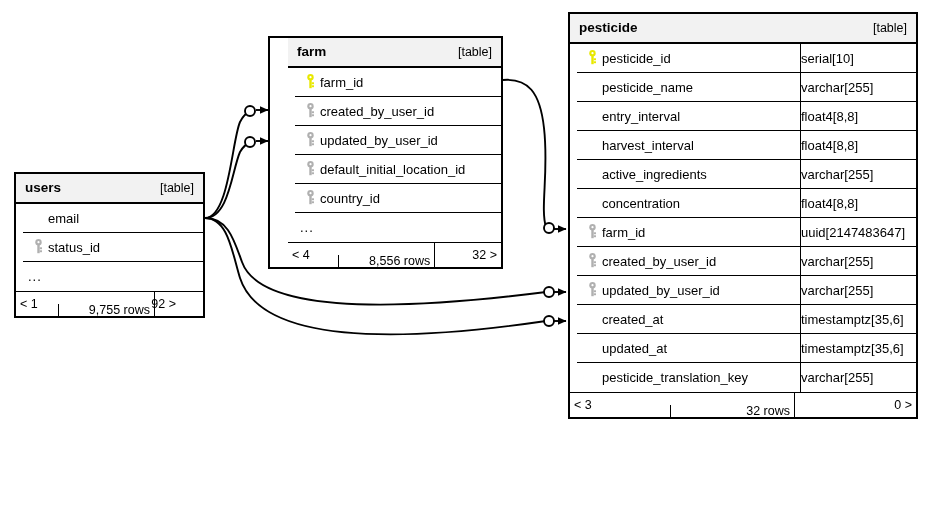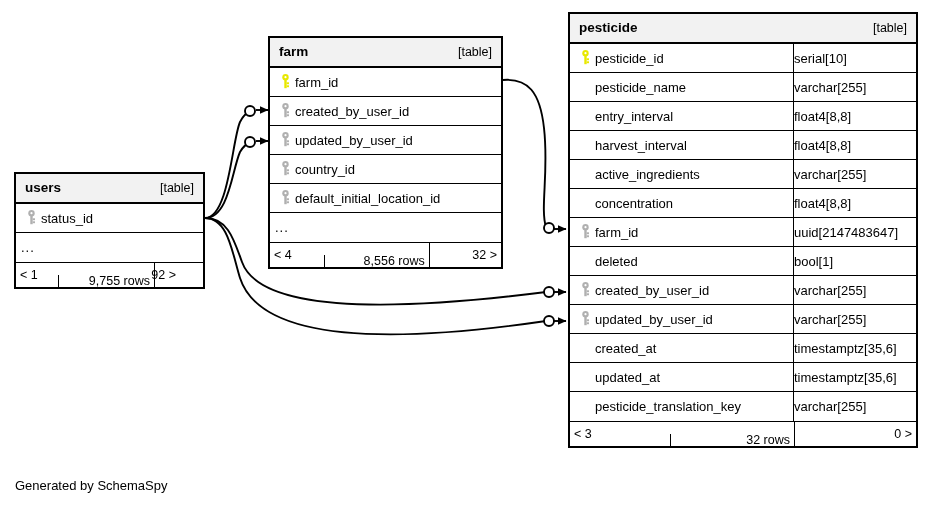--- a/index.html
+++ b/index.html
@@ -58,20 +58,21 @@
     white-space: nowrap;
   }
   .entity-kind {
     font-size: 12.5px;
     white-space: nowrap;
     margin-left: 32px;
   }
 
   .rows {
     display: block;
+    margin-left: 7px;
   }
   .row {
     display: flex;
     align-items: stretch;
     border-bottom: 1px solid #000000;
     box-sizing: border-box;
     height: 29px;
   }
   .row:last-child { border-bottom: none; }
 
@@ -132,21 +133,21 @@
 
   
   #entity-users {
     left: 14px; top: 172px; width: 191px;
   }
   #entity-users .f-left  { width: 42px; }
   #entity-users .f-mid   { width: 96px; }
   #entity-users .f-right { width: 26px; }
 
   #entity-farm {
-    left: 268px; top: 36px; width: 235px;
+    left: 268px; top: 36px; width: 235px; padding-left: 18px;
   }
   #entity-farm .f-left  { width: 57px; }
   #entity-farm .f-mid   { width: 110px; }
   #entity-farm .f-right { width: 76px; }
 
   #entity-pesticide {
     left: 568px; top: 12px; width: 350px;
   }
   #entity-pesticide .col-name { flex: 0 0 223px; width: 223px; }
   #entity-pesticide .col-type { flex: 1 1 auto; }
@@ -207,20 +208,27 @@
   </svg>
 
   <div class="entity" id="entity-users">
     <div class="entity-title">
       <span class="entity-name">users</span>
       <span class="entity-kind">[table]</span>
     </div>
     <div class="rows">
 
 
+      <div class="row">
+        <div class="col-name">
+          <span class="keyslot"></span>
+          <span class="fieldname">email</span>
+        </div>
+
+      </div>
 
       <div class="row">
         <div class="col-name">
           <span class="keyslot">
             <svg class="key-icon" width="9" height="16" viewBox="0 0 9 16">
               <circle cx="4.5" cy="3.2" r="3.2" fill="#b0b0b0"></circle>
               <circle cx="4.5" cy="3.2" r="1.1" fill="#ffffff"></circle>
               <rect x="3.3" y="5.6" width="2.4" height="8.6" fill="#b0b0b0"></rect>
               <rect x="5.7" y="8.3" width="2.3" height="1.9" fill="#b0b0b0"></rect>
               <rect x="5.7" y="11.3" width="2.3" height="1.9" fill="#b0b0b0"></rect>
@@ -301,37 +309,37 @@
         <div class="col-name">
           <span class="keyslot">
             <svg class="key-icon" width="9" height="16" viewBox="0 0 9 16">
               <circle cx="4.5" cy="3.2" r="3.2" fill="#b0b0b0"></circle>
               <circle cx="4.5" cy="3.2" r="1.1" fill="#ffffff"></circle>
               <rect x="3.3" y="5.6" width="2.4" height="8.6" fill="#b0b0b0"></rect>
               <rect x="5.7" y="8.3" width="2.3" height="1.9" fill="#b0b0b0"></rect>
               <rect x="5.7" y="11.3" width="2.3" height="1.9" fill="#b0b0b0"></rect>
             </svg>
           </span>
+          <span class="fieldname">default_initial_location_id</span>
+        </div>
+
+      </div>
+
+      <div class="row">
+        <div class="col-name">
+          <span class="keyslot">
+            <svg class="key-icon" width="9" height="16" viewBox="0 0 9 16">
+              <circle cx="4.5" cy="3.2" r="3.2" fill="#b0b0b0"></circle>
+              <circle cx="4.5" cy="3.2" r="1.1" fill="#ffffff"></circle>
+              <rect x="3.3" y="5.6" width="2.4" height="8.6" fill="#b0b0b0"></rect>
+              <rect x="5.7" y="8.3" width="2.3" height="1.9" fill="#b0b0b0"></rect>
+              <rect x="5.7" y="11.3" width="2.3" height="1.9" fill="#b0b0b0"></rect>
+            </svg>
+          </span>
           <span class="fieldname">country_id</span>
-        </div>
-
-      </div>
-
-      <div class="row">
-        <div class="col-name">
-          <span class="keyslot">
-            <svg class="key-icon" width="9" height="16" viewBox="0 0 9 16">
-              <circle cx="4.5" cy="3.2" r="3.2" fill="#b0b0b0"></circle>
-              <circle cx="4.5" cy="3.2" r="1.1" fill="#ffffff"></circle>
-              <rect x="3.3" y="5.6" width="2.4" height="8.6" fill="#b0b0b0"></rect>
-              <rect x="5.7" y="8.3" width="2.3" height="1.9" fill="#b0b0b0"></rect>
-              <rect x="5.7" y="11.3" width="2.3" height="1.9" fill="#b0b0b0"></rect>
-            </svg>
-          </span>
-          <span class="fieldname">default_initial_location_id</span>
         </div>
 
       </div>
 
       <div class="row ellipsis-row">
         <div class="col-name">...</div>
       </div>
     </div>
     <div class="footer">
       <div class="f-left">&lt; 4</div>
@@ -412,27 +420,20 @@
               <rect x="3.3" y="5.6" width="2.4" height="8.6" fill="#b0b0b0"></rect>
               <rect x="5.7" y="8.3" width="2.3" height="1.9" fill="#b0b0b0"></rect>
               <rect x="5.7" y="11.3" width="2.3" height="1.9" fill="#b0b0b0"></rect>
             </svg>
           </span>
           <span class="fieldname">farm_id</span>
         </div>
         <div class="col-type">uuid[2147483647]</div>
       </div>
 
-      <div class="row">
-        <div class="col-name">
-          <span class="keyslot"></span>
-          <span class="fieldname">deleted</span>
-        </div>
-        <div class="col-type">bool[1]</div>
-      </div>
 
       <div class="row">
         <div class="col-name">
           <span class="keyslot">
             <svg class="key-icon" width="9" height="16" viewBox="0 0 9 16">
               <circle cx="4.5" cy="3.2" r="3.2" fill="#b0b0b0"></circle>
               <circle cx="4.5" cy="3.2" r="1.1" fill="#ffffff"></circle>
               <rect x="3.3" y="5.6" width="2.4" height="8.6" fill="#b0b0b0"></rect>
               <rect x="5.7" y="8.3" width="2.3" height="1.9" fill="#b0b0b0"></rect>
               <rect x="5.7" y="11.3" width="2.3" height="1.9" fill="#b0b0b0"></rect>
@@ -484,15 +485,14 @@
       </div>
 
     </div>
     <div class="footer">
       <div class="f-left">&lt; 3</div>
       <div class="f-mid">32 rows</div>
       <div class="f-right">0 &gt;</div>
     </div>
   </div>
 
-  <div id="footer-note">Generated by SchemaSpy</div>
 
 </div>
 
 </body></html>

